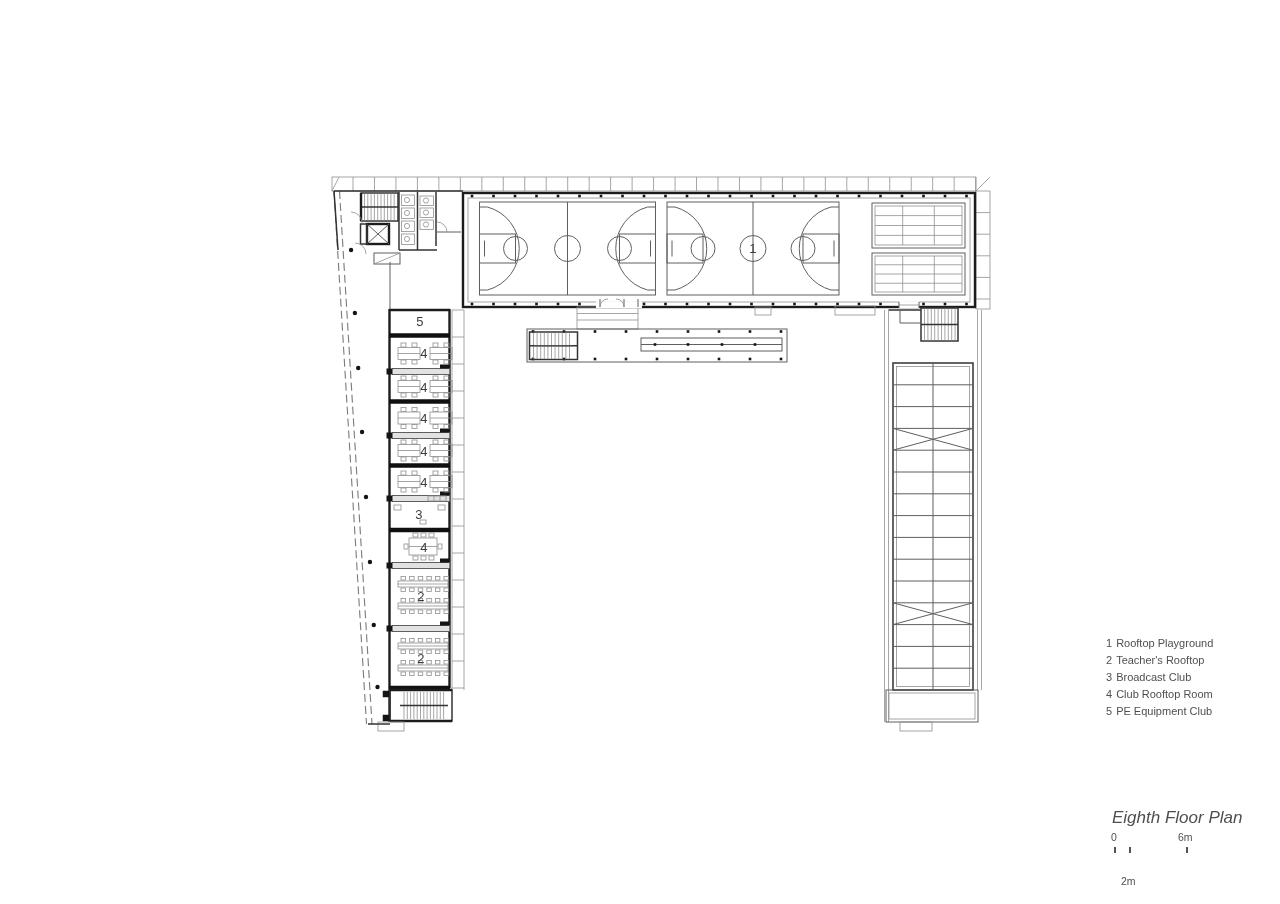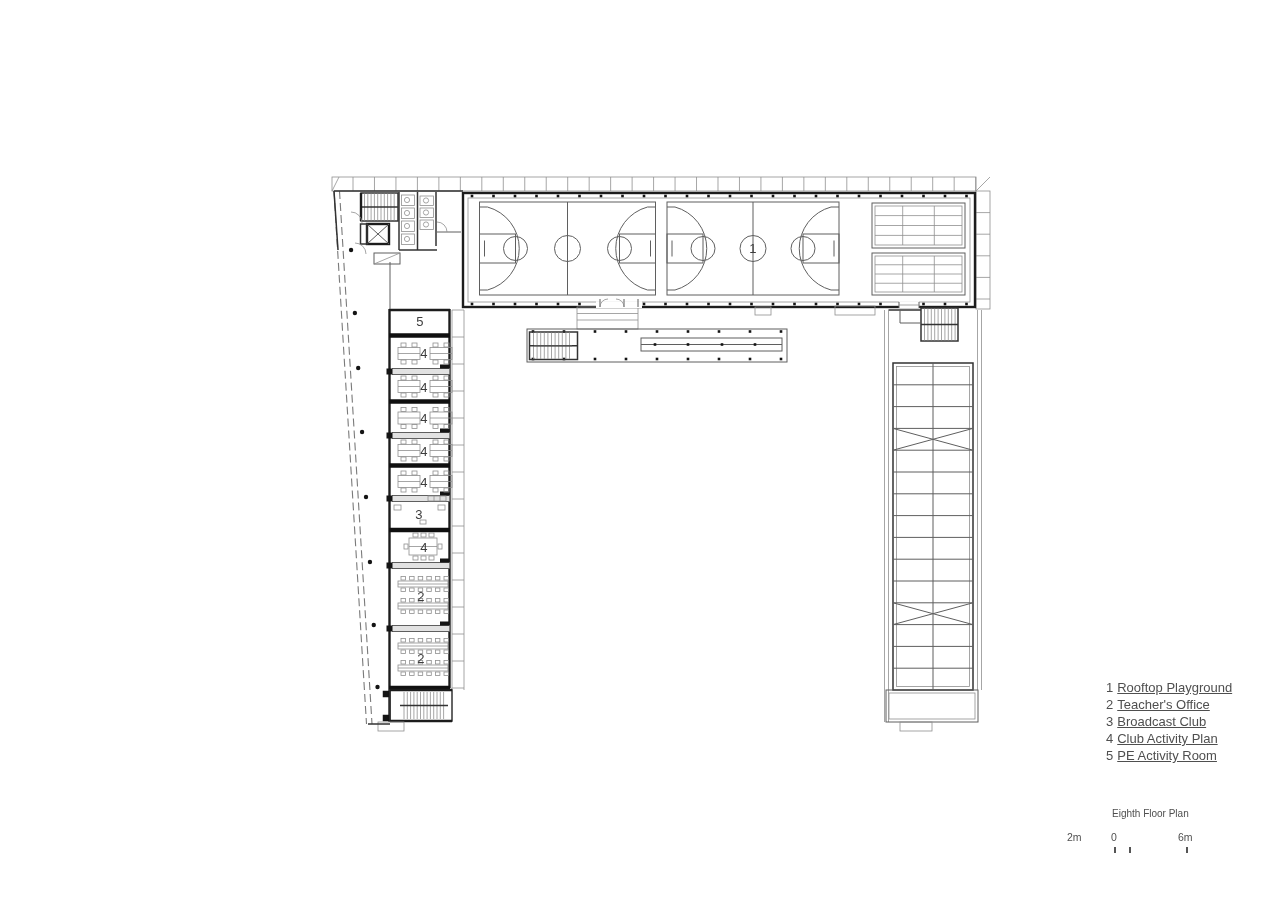--- a/index.html
+++ b/index.html
@@ -11,27 +11,27 @@
   #plan .t2  {stroke:#5f5f5f;stroke-width:1;}
   #plan .w1  {stroke:#333333;stroke-width:1.5;}
   #plan .w2  {stroke:#1c1c1c;stroke-width:2.4;}
   #plan .w3  {stroke:#101010;stroke-width:4.5;}
   #plan .dash{stroke:#7a7a7a;stroke-width:1.1;stroke-dasharray:8 4;}
   #plan .blk {fill:#141414;stroke:none;}
   #plan .fillg{fill:#e2e2e2;stroke:none;}
   #plan .wht {fill:#ffffff;stroke:none;}
   .rlabel{position:absolute;transform:translate(-50%,-50%);
           font-size:13px;font-weight:400;color:#3d3d3d;letter-spacing:.5px;}
-  .legend{position:absolute;left:1106px;top:679px;color:#4f4f4f;font-size:13px;line-height:17px;text-decoration:underline;}
+  .legend{position:absolute;left:1106px;top:635px;color:#4f4f4f;font-size:11px;line-height:17px;}
   .legend .lrow{white-space:nowrap;}
   .legend .lnum{display:inline-block;margin-right:4px;}
-  .ptitle{position:absolute;left:1112px;top:808px;color:#4f4f4f;font-size:10px;}
+  .ptitle{position:absolute;left:1112px;top:808px;color:#4f4f4f;font-size:17px;font-style:italic;}
   .scalebar{position:absolute;left:0;top:0;color:#4f4f4f;font-size:10.5px;}
   .scalebar .slab{position:absolute;top:831px;}
-  .scalebar .s0{left:1111px;} .scalebar .s2{left:1067px;} .scalebar .s10{left:1178px;}
+  .scalebar .s0{left:1111px;} .scalebar .s2{left:1121px;margin-top:44px;} .scalebar .s10{left:1178px;}
   .scalebar .tick{position:absolute;top:847px;width:1.5px;height:6px;background:#555;}
   .scalebar .t0{left:1114px;} .scalebar .t2{left:1129px;} .scalebar .t10{left:1186px;}
 </style>
 </head>
 <body>
 
 <div class="canvas">
 
   <svg id="plan" width="1280" height="904">
       <g>
@@ -568,24 +568,24 @@
   <div class="rlabel" style="left:424px;top:418px">4</div>
   <div class="rlabel" style="left:424px;top:451px">4</div>
   <div class="rlabel" style="left:424px;top:482px">4</div>
   <div class="rlabel" style="left:419px;top:514px">3</div>
   <div class="rlabel" style="left:424px;top:547px">4</div>
   <div class="rlabel" style="left:421px;top:596px">2</div>
   <div class="rlabel" style="left:421px;top:658px">2</div>
 
   <div class="legend">
     <div class="lrow"><span class="lnum">1</span><span>Rooftop Playground</span></div>
-    <div class="lrow"><span class="lnum">2</span><span>Teacher's Office</span></div>
+    <div class="lrow"><span class="lnum">2</span><span>Teacher's Rooftop</span></div>
     <div class="lrow"><span class="lnum">3</span><span>Broadcast Club</span></div>
-    <div class="lrow"><span class="lnum">4</span><span>Club Activity Plan</span></div>
-    <div class="lrow"><span class="lnum">5</span><span>PE Activity Room</span></div>
+    <div class="lrow"><span class="lnum">4</span><span>Club Rooftop Room</span></div>
+    <div class="lrow"><span class="lnum">5</span><span>PE Equipment Club</span></div>
   </div>
 
   <div class="ptitle">Eighth Floor Plan</div>
   <div class="scalebar">
     <span class="slab s0">0</span>
     <span class="slab s2">2m</span>
     <span class="slab s10">6m</span>
     <span class="tick t0"></span>
     <span class="tick t2"></span>
     <span class="tick t10"></span>

